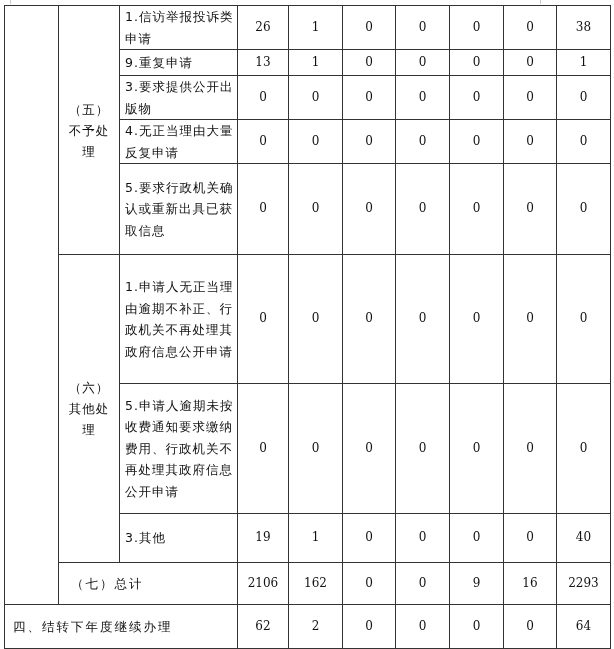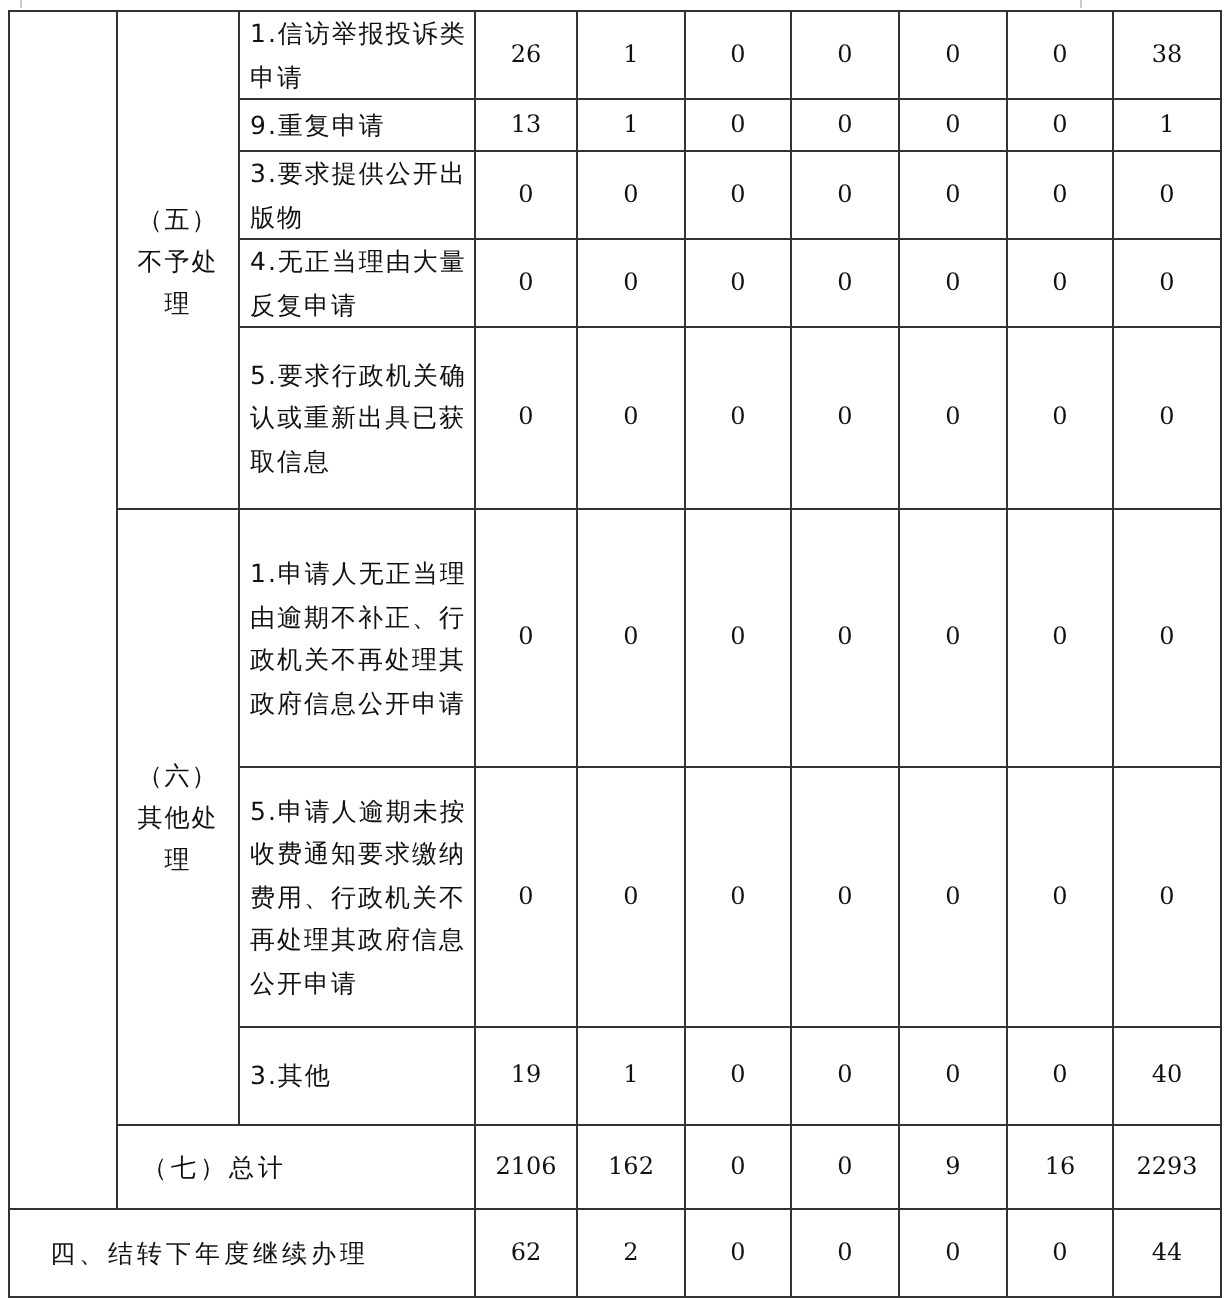--- a/index.html
+++ b/index.html
@@ -10,21 +10,21 @@
   .corner2 { position: absolute; left: 540px; top: 0; width: 22px; height: 4px;
              border-left: 1px solid #ccc; }
   table { position: absolute; left: 4px; top: 5px; border-collapse: collapse;
           table-layout: fixed; width: 606px; }
   td { border: 1px solid #333; padding: 0; font-size: 12.5px; line-height: 21.5px;
        vertical-align: middle; }
   td.num { text-align: center; font-family: "DejaVu Serif", serif; font-size: 12px; }
   td.label { padding-left: 5px; padding-right: 2px; letter-spacing: 1px; }
   td.group { text-align: center; letter-spacing: 1px; line-height: 21px; }
   td.total-label { padding-left: 12px; letter-spacing: 2px; margin-top: 48px; }
-  td.carry-label { padding-left: 20px; letter-spacing: 2px; margin-left: 22px; }
+  td.carry-label { padding-left: 8px; letter-spacing: 2px; margin-left: 22px; }
 </style>
 </head>
 <body>
 
 <div class="corner"></div>
 <div class="corner2"></div>
 
 <table>
   <colgroup>
     <col style="width:54px">
@@ -145,16 +145,16 @@
     </tr>
 
     <tr style="height:44px">
       <td colspan="3" class="carry-label">四、结转下年度继续办理</td>
       <td class="num">62</td>
       <td class="num">2</td>
       <td class="num">0</td>
       <td class="num">0</td>
       <td class="num">0</td>
       <td class="num">0</td>
-      <td class="num">44</td>
+      <td class="num">64</td>
     </tr>
   </tbody>
 </table>
 
 </body></html>

